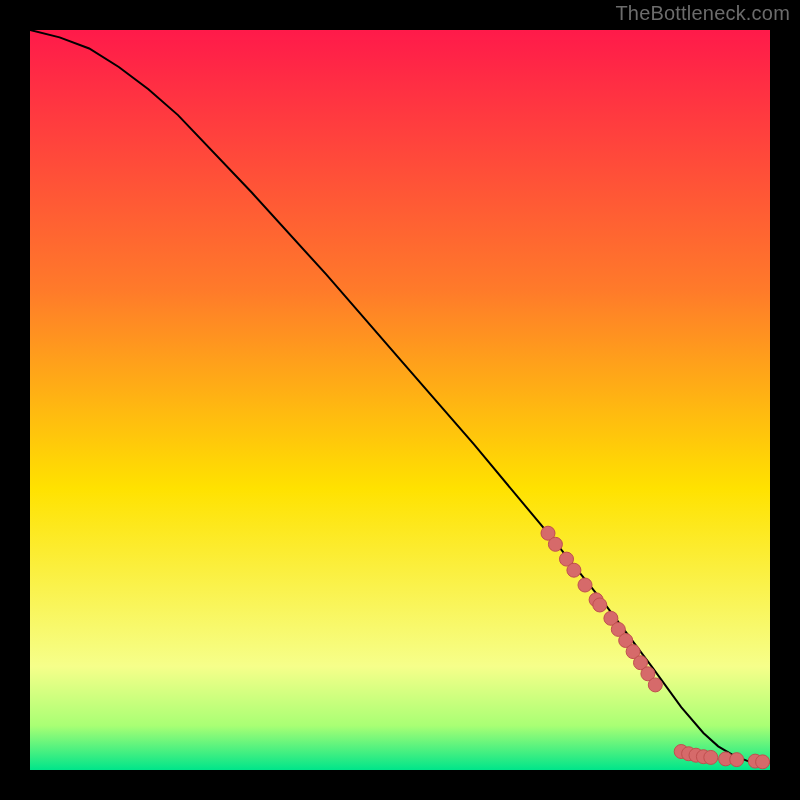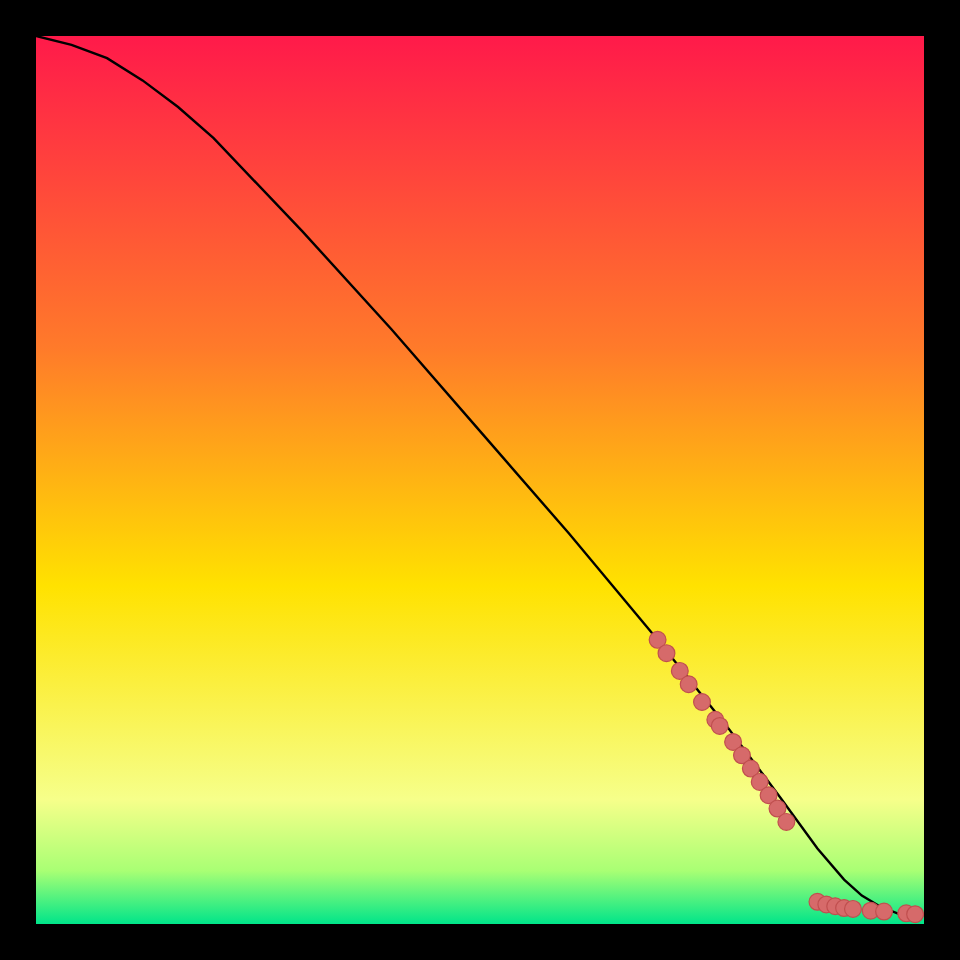--- a/index.html
+++ b/index.html
@@ -35,20 +35,21 @@
   svg.plot {
     width: 740px;
     height: 740px;
     display: block;
   }
 </style>
 </head>
 <body>
 
 <div class="frame">
+  <div class="attribution">TheBottleneck.com</div>
 
   <div class="plot-wrap">
     <svg class="plot" viewBox="0 0 740 740">
       <defs>
         <linearGradient id="bg-grad" x1="0" y1="0" x2="0" y2="1">
           <stop id="g0" offset="0%" stop-color="#ff1a4a"></stop>
           <stop id="g1" offset="35%" stop-color="#ff7a2a"></stop>
           <stop id="g2" offset="62%" stop-color="#ffe200"></stop>
           <stop id="g3" offset="86%" stop-color="#f6ff8a"></stop>
           <stop id="g4" offset="94%" stop-color="#a9ff74"></stop>

